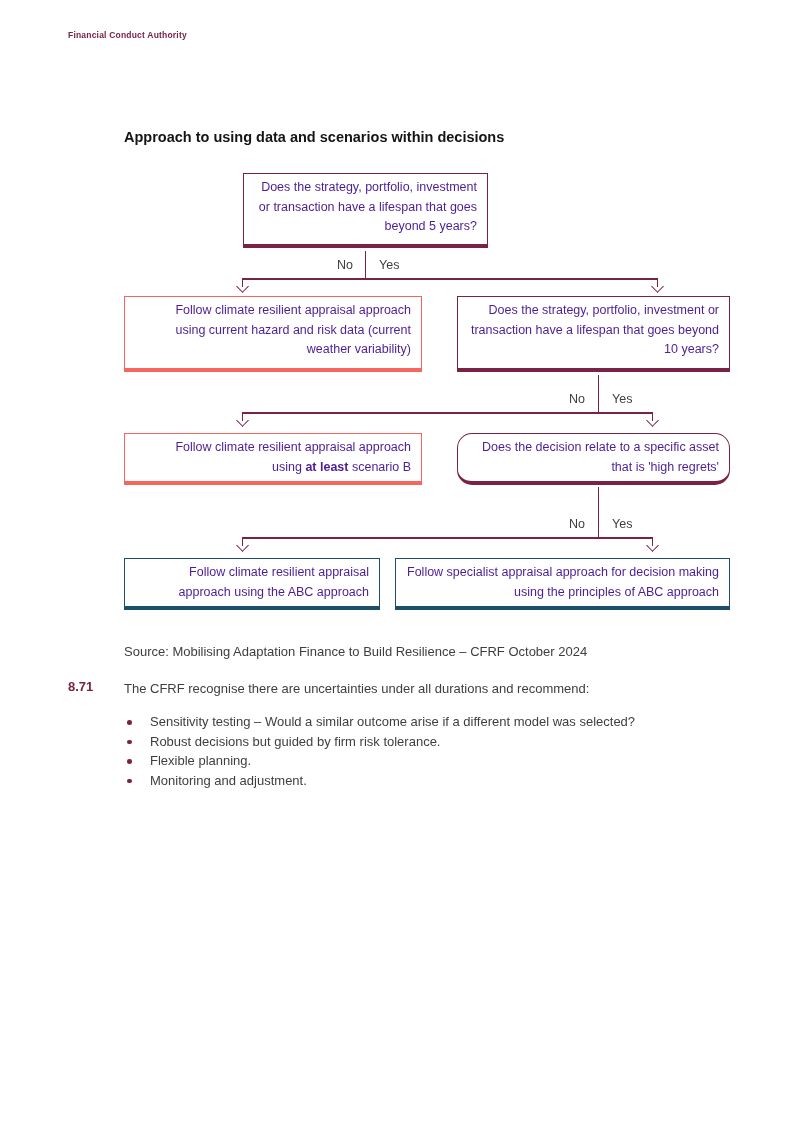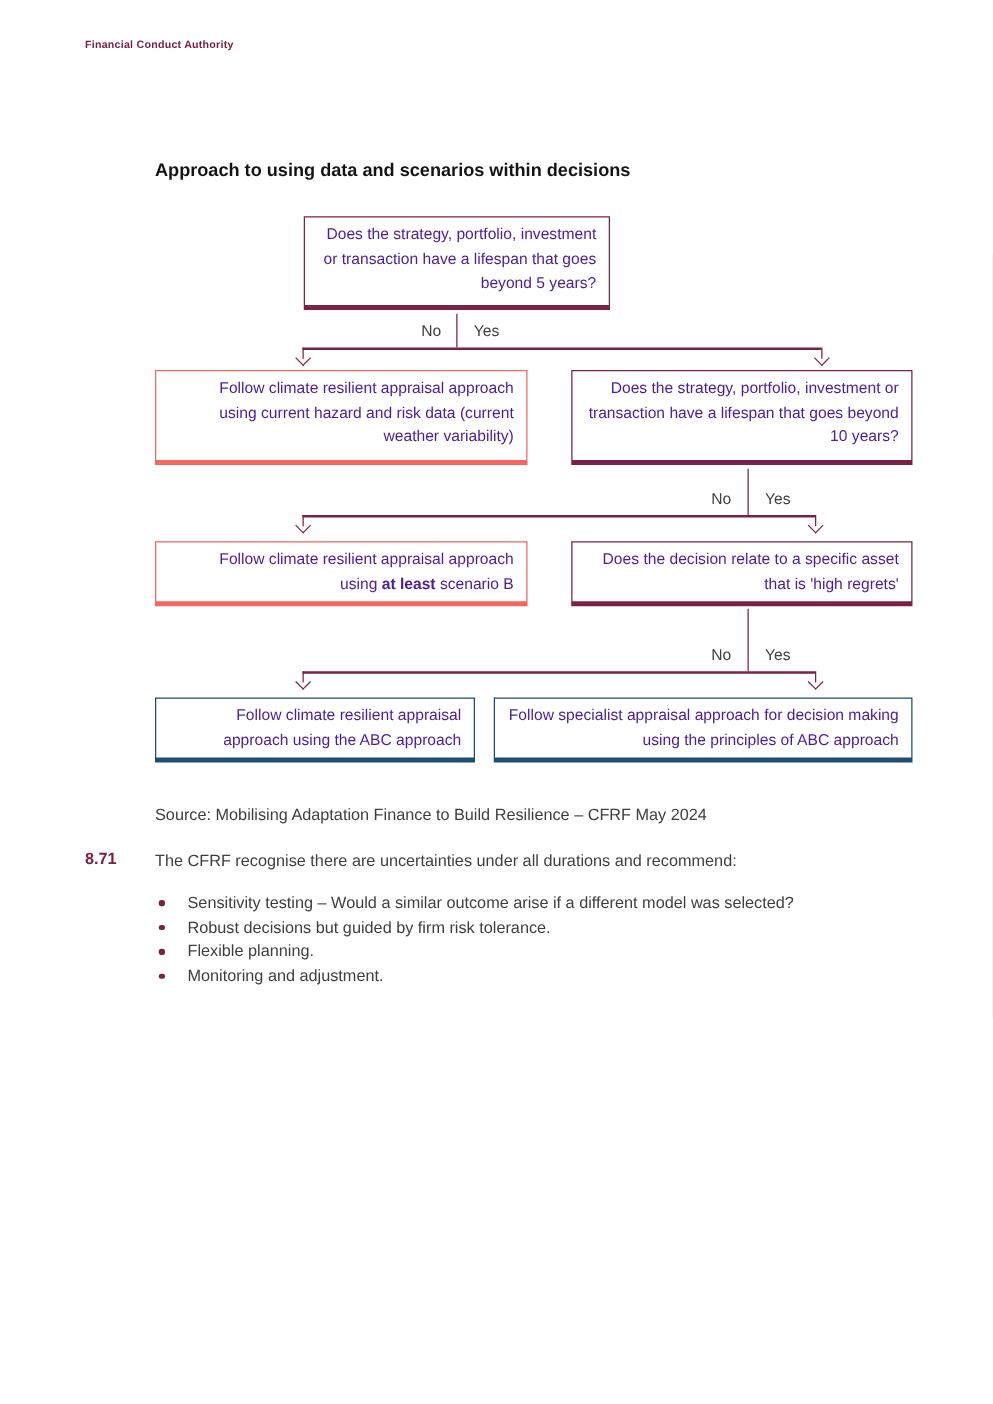--- a/index.html
+++ b/index.html
@@ -62,21 +62,21 @@
   <div class="heading">Approach to using data and scenarios within decisions</div>
 
   <div class="box maroon" style="left:243px; top:173px; width:245px; height:75px;">Does the strategy, portfolio, investment or transaction have a lifespan that goes beyond 5 years?</div>
 
   <div class="box salmon" style="left:124px; top:296px; width:298px; height:76px;">Follow climate resilient appraisal approach using current hazard and risk data (current weather variability)</div>
 
   <div class="box maroon" style="left:457px; top:296px; width:273px; height:76px;">Does the strategy, portfolio, investment or transaction have a lifespan that goes beyond 10 years?</div>
 
   <div class="box salmon" style="left:124px; top:433px; width:298px; height:52px;"><span>Follow climate resilient appraisal approach using </span><b>at least</b><span> scenario B</span></div>
 
-  <div class="box maroon" style="left:457px; top:433px; width:273px; height:52px;">Does the decision relate to a specific asset that is 'high regrets'</div>
+  <div class="box maroon" style="left:457px; top:433px; width:273px; height:52px;border-radius:15px;">Does the decision relate to a specific asset that is 'high regrets'</div>
 
   <div class="box navy" style="left:124px; top:558px; width:256px; height:52px;">Follow climate resilient appraisal approach using the ABC approach</div>
 
   <div class="box navy" style="left:395px; top:558px; width:335px; height:52px;">Follow specialist appraisal approach for decision making using the principles of ABC approach</div>
 
   <div class="vline" style="left:364.5px; top:251px; height:27px;"></div>
   <div class="hline" style="left:242px; top:278px; width:415px;"></div>
   <div class="vline" style="left:241.5px; top:278px; height:9px;"></div>
   <div class="chev" style="left:238px; top:282px;"></div>
   <div class="vline" style="left:656.5px; top:278px; height:9px;"></div>
@@ -95,21 +95,21 @@
 
   <div class="vline" style="left:597.5px; top:487px; height:50px;"></div>
   <div class="hline" style="left:242px; top:537px; width:410px;"></div>
   <div class="vline" style="left:241.5px; top:537px; height:9px;"></div>
   <div class="chev" style="left:238px; top:541px;"></div>
   <div class="vline" style="left:651.5px; top:537px; height:9px;"></div>
   <div class="chev" style="left:648px; top:541px;"></div>
   <div class="branch-label lbl-no" style="left:517px; top:517px;">No</div>
   <div class="branch-label" style="left:612px; top:517px;">Yes</div>
 
-  <div class="source-line">Source: Mobilising Adaptation Finance to Build Resilience – CFRF May 2024</div>
+  <div class="source-line">Source: Mobilising Adaptation Finance to Build Resilience – CFRF October 2024</div>
 
   <div class="para-num">8.71</div>
   <div class="para-text">The CFRF recognise there are uncertainties under all durations and recommend:</div>
 
   <div class="bullets">
     <div class="bullet-item">
       <span class="dot"></span>
       <span>Sensitivity testing – Would a similar outcome arise if a different model was selected?</span>
     </div>
     <div class="bullet-item">

